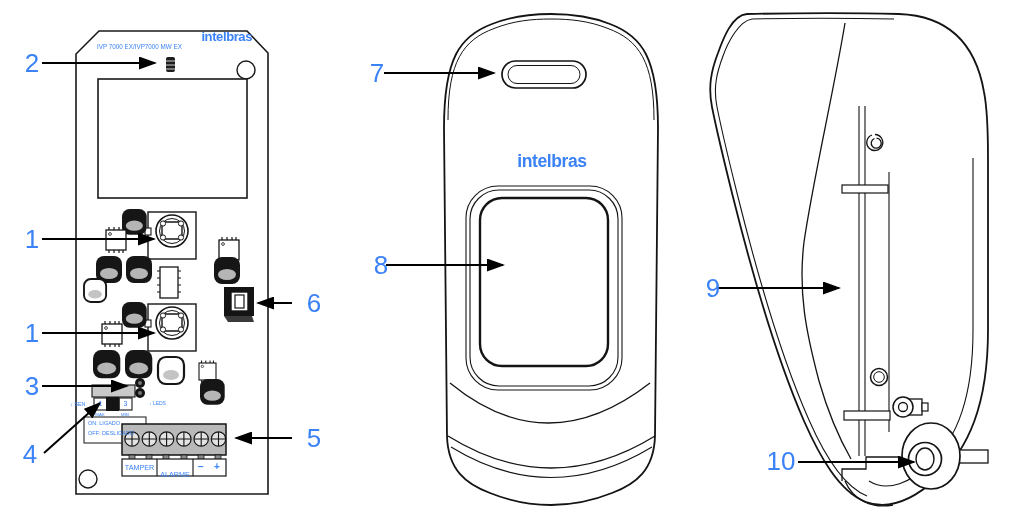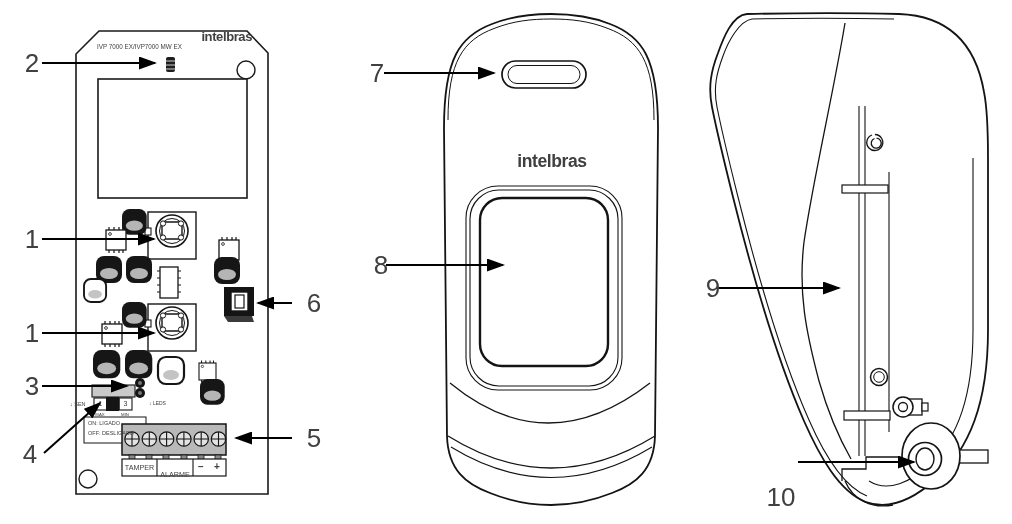--- a/index.html
+++ b/index.html
@@ -1,19 +1,19 @@
 <!DOCTYPE html>
 <html><head>
 <meta charset="utf-8">
 <style>
   html,body{margin:0;padding:0;background:#fff;}
   .canvas{position:relative;width:1012px;height:524px;background:#fff;overflow:hidden;
           font-family:"Liberation Sans","DejaVu Sans",sans-serif;color:#141414;}
   .canvas svg{position:absolute;left:0;top:0;}
-  .lbl{position:absolute;white-space:nowrap;color:#404040;}
+  .lbl{position:absolute;white-space:nowrap;color:#3b82f6;}
   .num{font-size:26px;line-height:26px;width:34px;text-align:center;}
   .brand-sm{font-size:13px;font-weight:bold;letter-spacing:-0.4px;width:72px;text-align:right;}
   .brand-lg{font-size:17.5px;font-weight:bold;letter-spacing:-0.4px;width:116px;text-align:center;}
   .model{font-size:6.3px;}
   .tiny55{font-size:5.5px;}
   .tiny50{font-size:5px;}
   .tiny43{font-size:4.3px;width:22px;text-align:center;}
   .cell7{font-size:7px;width:13px;text-align:center;line-height:12px;}
   .term{font-size:7.2px;text-align:center;line-height:17px;}
   .pm{font-size:10px;text-align:center;line-height:16px;font-weight:bold;}
@@ -210,15 +210,15 @@
 <div class="lbl num" style="left:15px;top:226px;">1</div>
 <div class="lbl num" style="left:15px;top:320px;">1</div>
 <div class="lbl num" style="left:15px;top:50px;">2</div>
 <div class="lbl num" style="left:15px;top:373px;">3</div>
 <div class="lbl num" style="left:13px;top:441px;">4</div>
 <div class="lbl num" style="left:297px;top:425px;">5</div>
 <div class="lbl num" style="left:297px;top:290px;">6</div>
 <div class="lbl num" style="left:360px;top:60px;">7</div>
 <div class="lbl num" style="left:364px;top:252px;">8</div>
 <div class="lbl num" style="left:696px;top:275px;">9</div>
-<div class="lbl num" style="left:760px;top:448px;width:42px;margin-top:36px;">10</div>
+<div class="lbl num" style="left:760px;top:448px;width:42px;">10</div>
 
 </div>
 
 </body></html>

